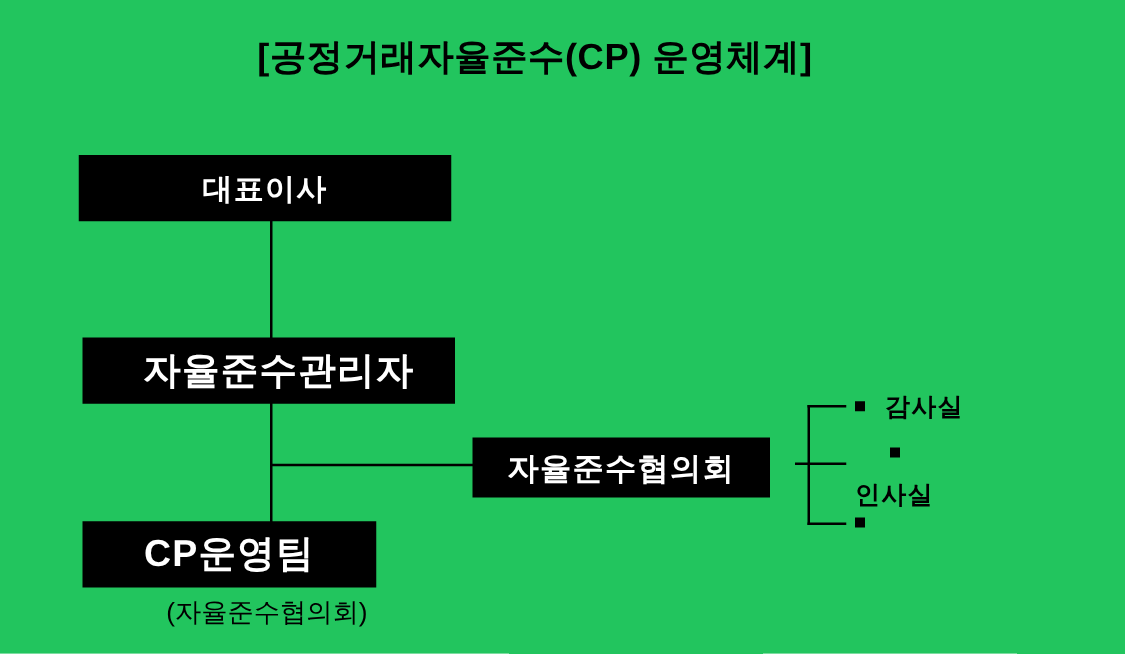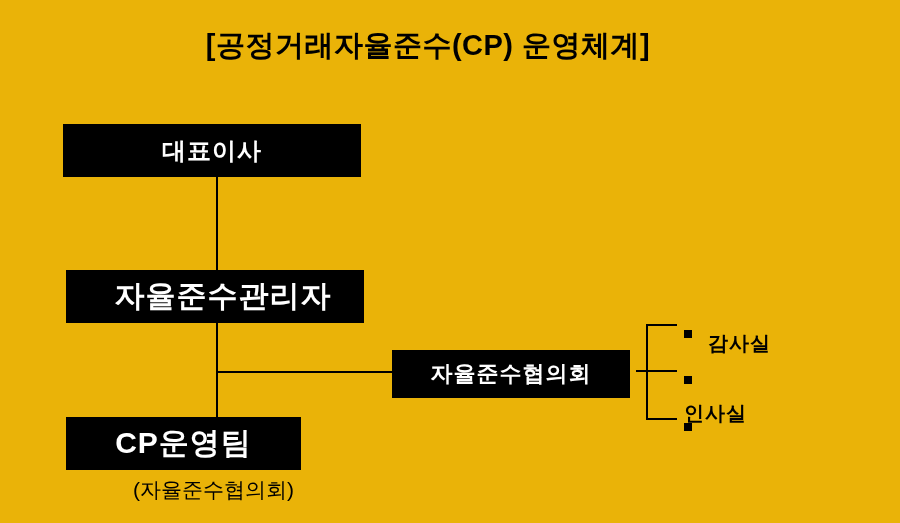--- a/index.html
+++ b/index.html
@@ -3,21 +3,21 @@
 <meta charset="utf-8">
 <style>
   * { margin: 0; padding: 0; box-sizing: border-box; }
   html, body { background: #ffffff; }
   body { font-family: "Liberation Sans", "DejaVu Sans", sans-serif; }
 
   .canvas {
     position: relative;
     width: 900px;
     height: 523px;
-    background: #eab308;
+    background: #22c55e;
     overflow: hidden;
   }
 
   .diagram-title {
     position: absolute;
     left: 0;
     top: 26px;
     width: 856px;
     text-align: center;
     font-size: 29px;
@@ -34,21 +34,21 @@
     align-items: center;
     justify-content: center;
     font-weight: bold;
     letter-spacing: 1px;
     white-space: nowrap;
   }
 
   .box-ceo     { left: 63px;  top: 124px; width: 298px; height: 53px; font-size: 24px; }
   .box-manager { left: 66px;  top: 270px; width: 298px; height: 53px; font-size: 30px; padding-left: 16px; }
   .box-team    { left: 66px;  top: 417px; width: 235px; height: 53px; font-size: 30px; }
-  .box-council { left: 392px; top: 350px; width: 238px; height: 48px; font-size: 22px; }
+  .box-council { left: 378px; top: 350px; width: 238px; height: 48px; font-size: 25px; }
 
   .team-subtitle {
     position: absolute;
     left: 66px;
     top: 476px;
     width: 295px;
     text-align: center;
     font-size: 21px;
     color: #000000;
     font-weight: normal;
@@ -65,23 +65,23 @@
   .hline-council-bracket { left: 636px; top: 370px; width: 41px;  height: 2px; }
   .bracket-vline         { left: 646px; top: 324px; width: 2px;   height: 96px; }
   .bracket-branch-top    { left: 646px; top: 324px; width: 31px;  height: 2px; }
   .bracket-branch-bottom { left: 646px; top: 418px; width: 31px;  height: 2px; }
 
   .member-row {
     position: absolute;
     left: 684px;
     height: 26px;
     display: flex;
+    align-items: center;
     gap: 16px;
     white-space: nowrap;
-    margin-top: 18px;
   }
   .member-row-1 { top: 312px; }
   .member-row-2 { top: 358px; flex-direction: column; }
   .member-row-3 { top: 405px; }
 
   .bullet-square {
     width: 8px;
     height: 8px;
     background: #000000;
     flex: 0 0 auto;

